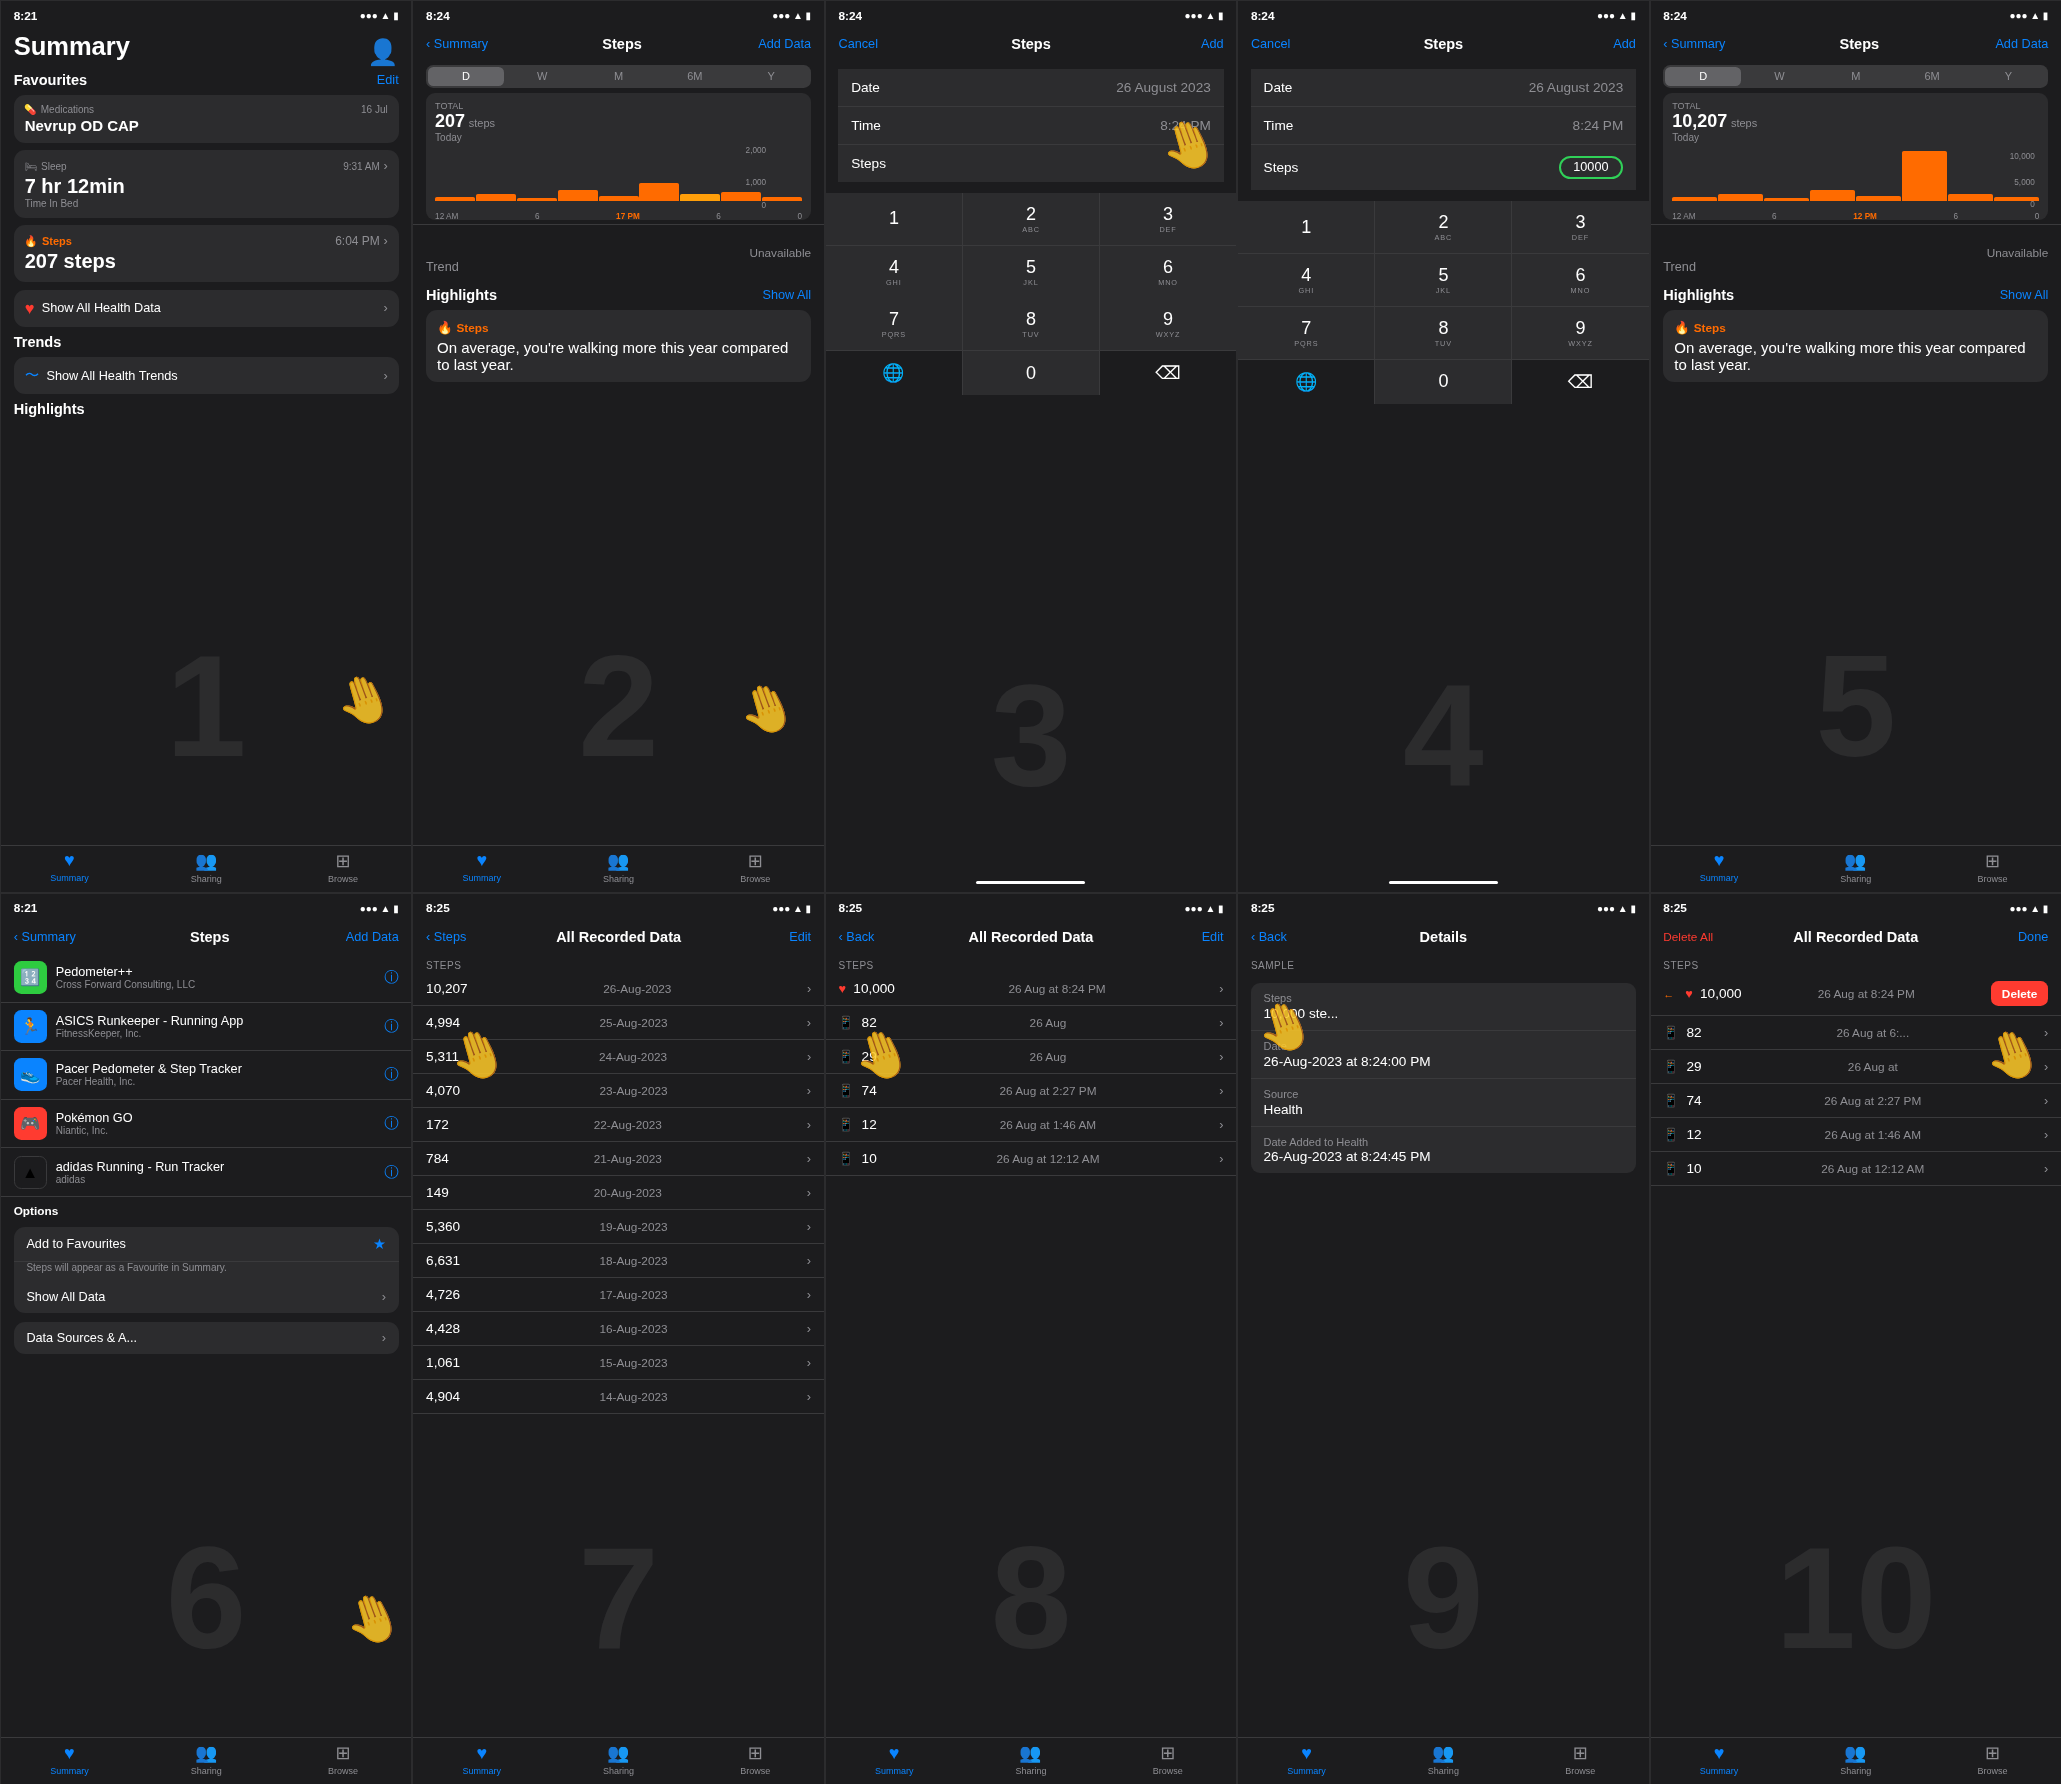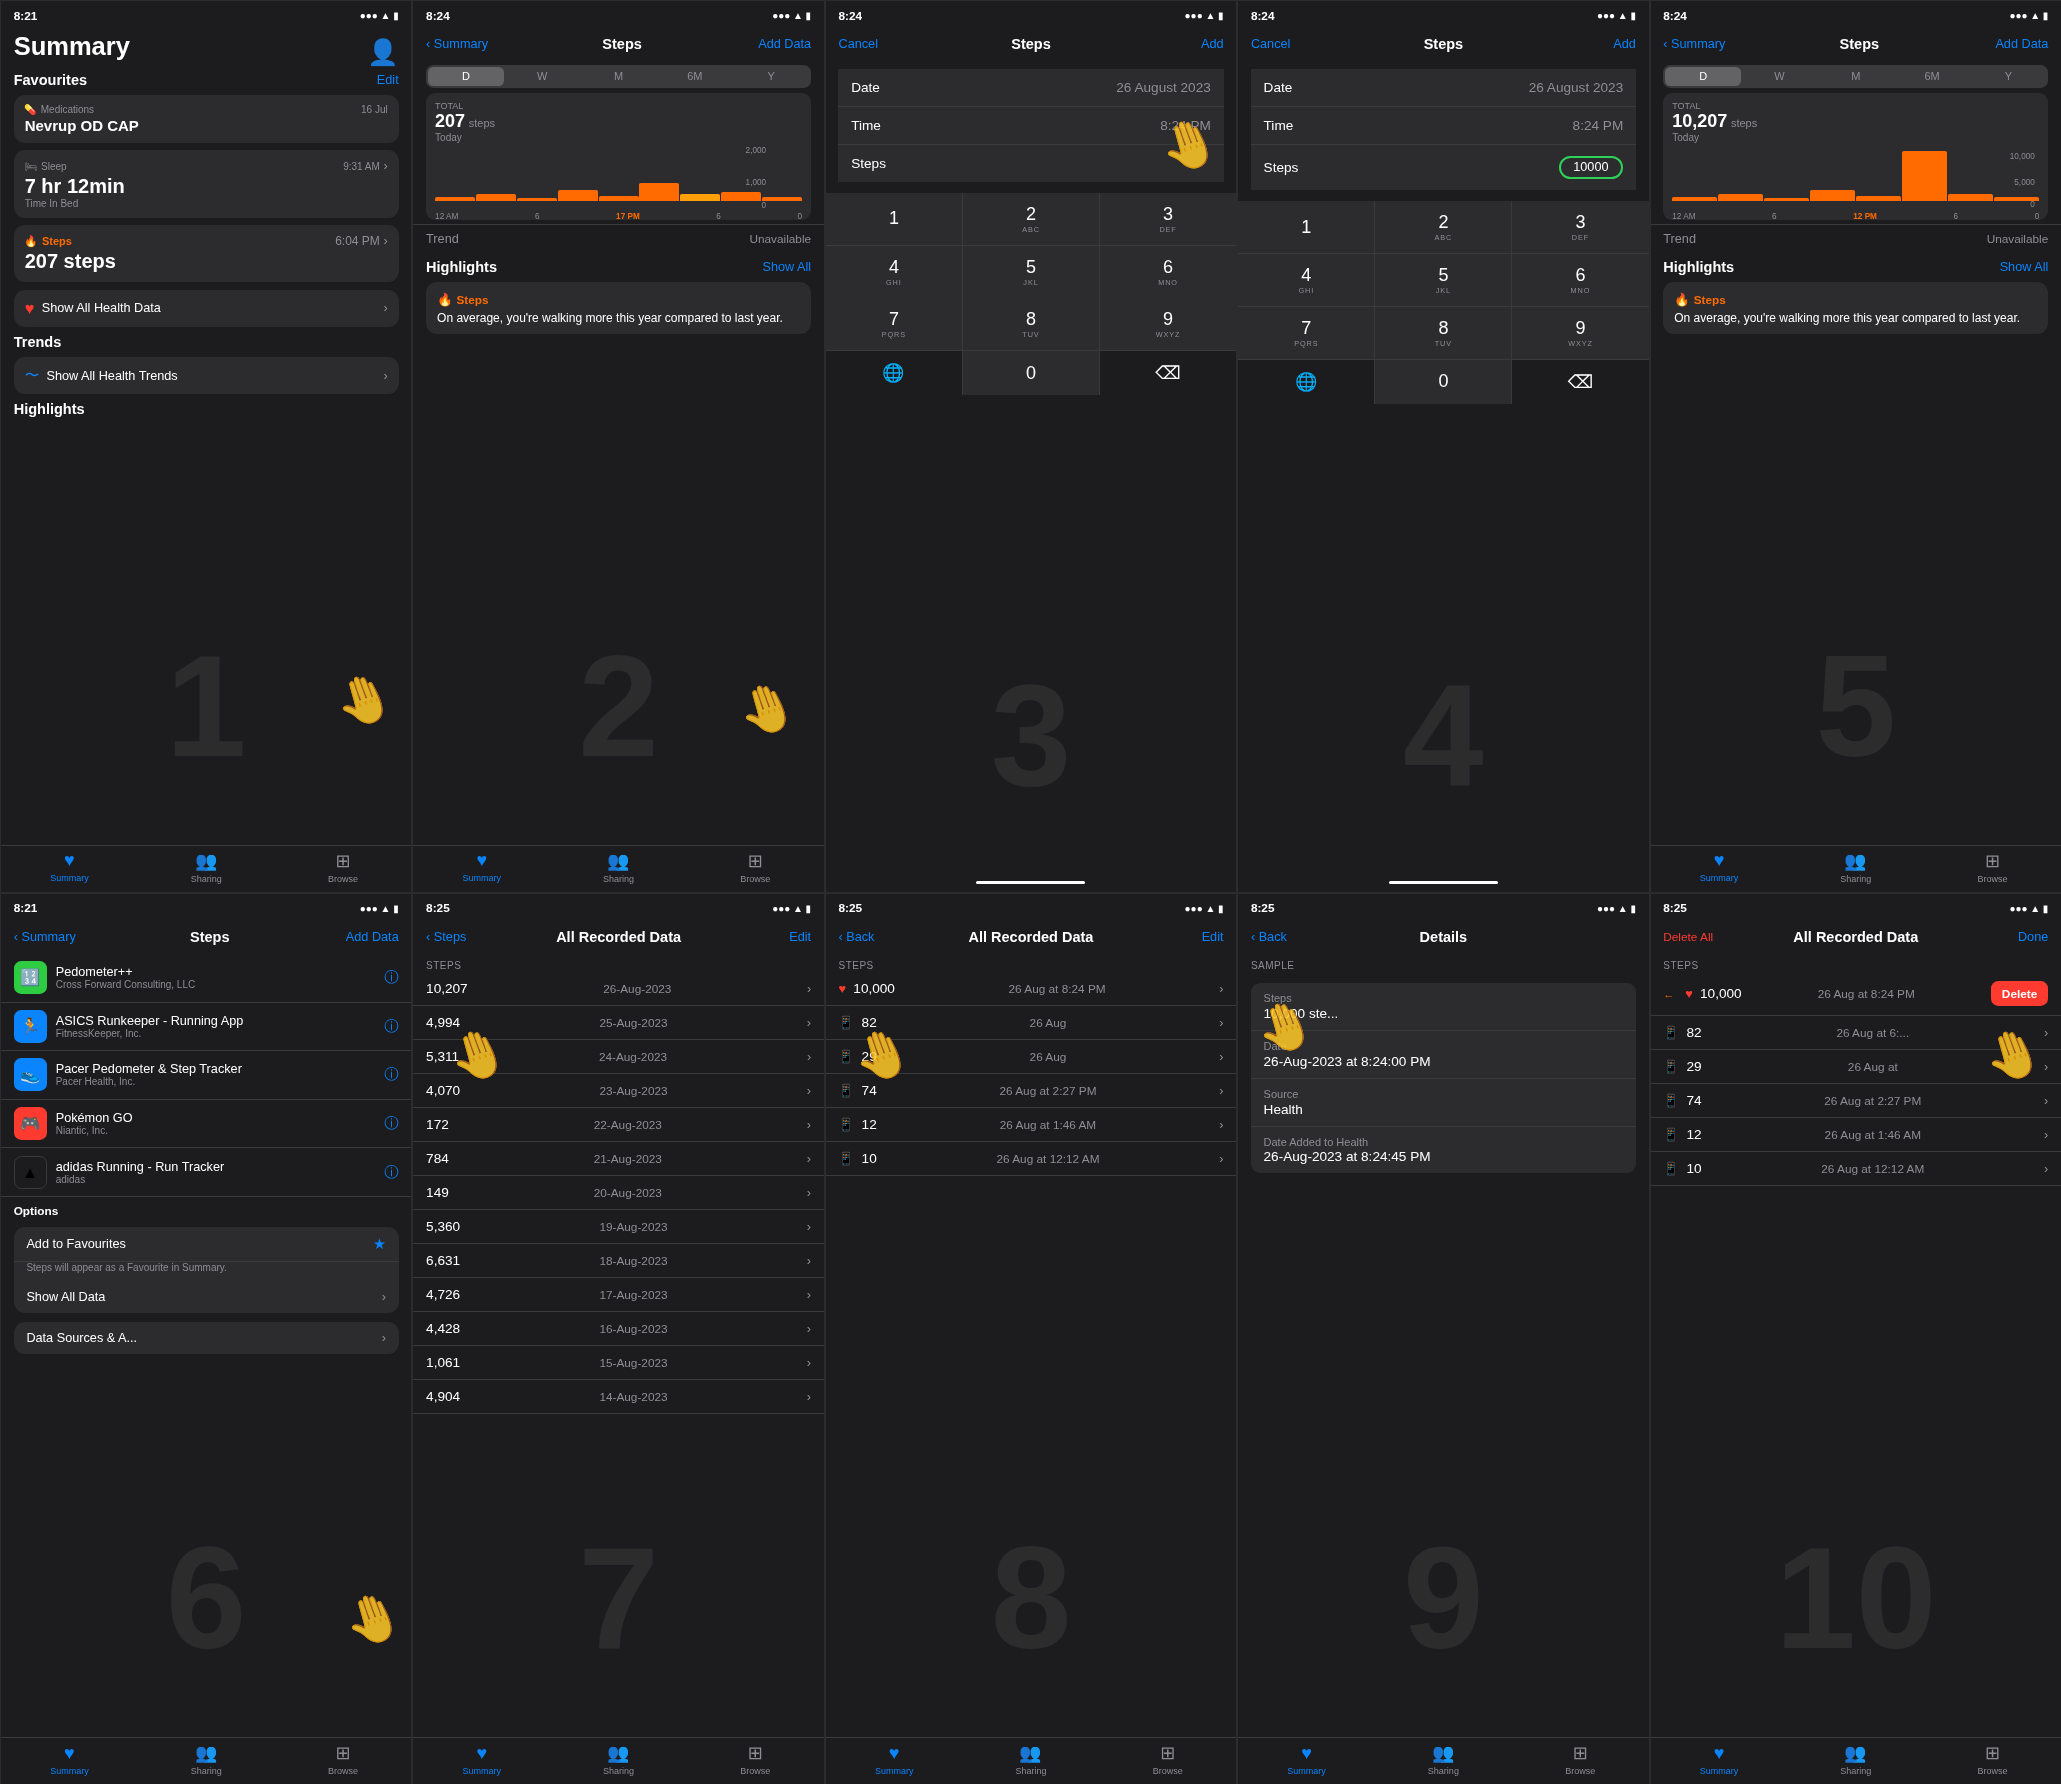--- a/index.html
+++ b/index.html
@@ -135,32 +135,32 @@
     }
     .bar { background: #ff6b00; border-radius: 1.8px 1.8px 0 0; flex: 1; }
     .trend-row {
       display: flex;
       justify-content: space-between;
       align-items: center;
       padding: 7.3px 12.7px;
       border-top: 0.9px solid #3a3a3c;
       margin-top: 3.6px;
     }
-    .trend-label { font-size: 12.7px; color: #8e8e93; }
+    .trend-label { font-size: 12.7px; color: #8e8e93; margin-top: 28px; }
     .trend-val { font-size: 11.8px; color: #8e8e93; }
     
     .highlights-section { padding: 5.5px 12.7px; }
     .highlight-card {
       background: #2c2c2e;
       border-radius: 11px;
       padding: 9px 11px;
     }
     .hl-icon { color: #ff6b00; font-size: 12.7px; margin-right: 3.6px; }
     .hl-title { font-size: 11.8px; font-weight: 600; color: #ff6b00; display: inline; }
-    .hl-text { font-size: 12px; color: #fff; margin-top: 3.6px; }
+    .hl-text { font-size: 15px; color: #fff; margin-top: 3.6px; }
     
     .tab-bar {
       display: flex;
       justify-content: space-around;
       align-items: center;
       padding: 5.5px 0 9px;
       background: #1c1c1e;
       border-top: 0.9px solid #3a3a3c;
       height: 47px;
     }

